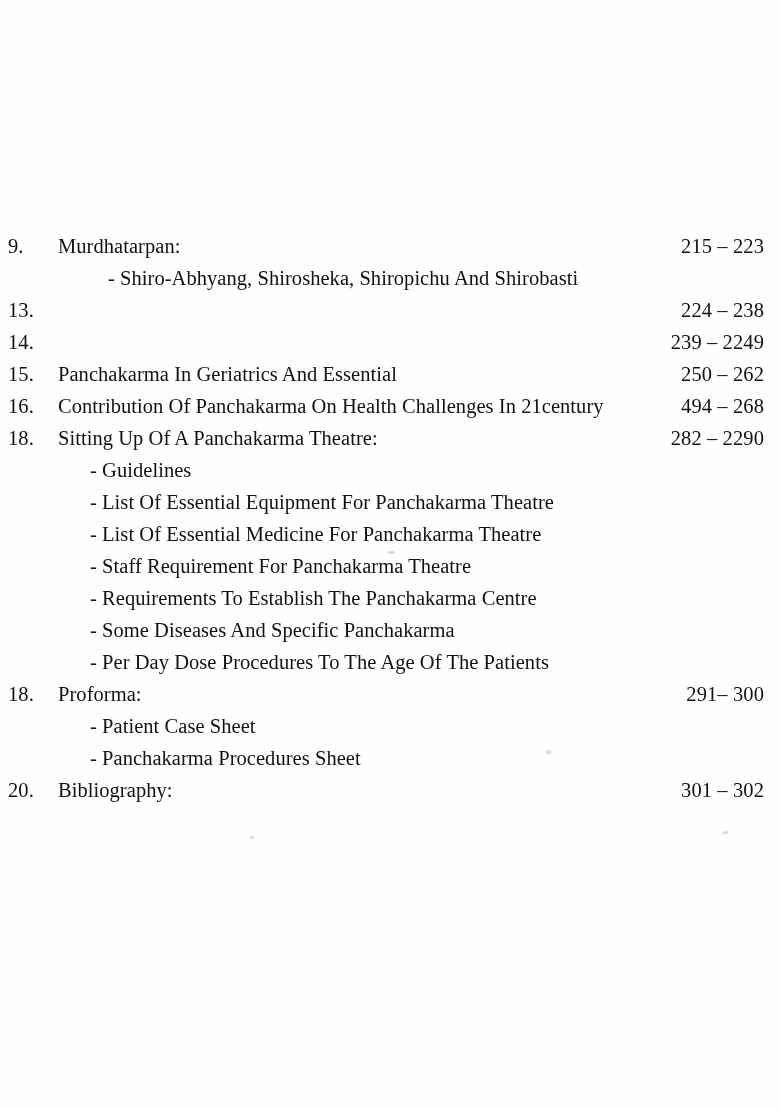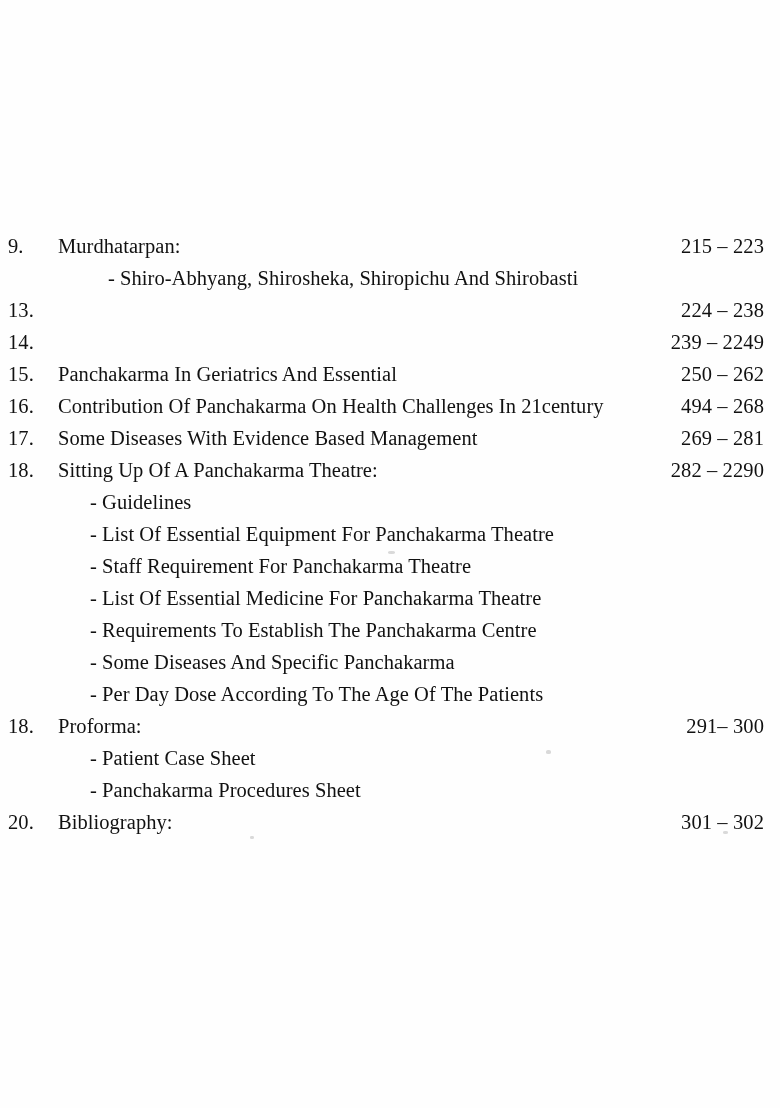--- a/index.html
+++ b/index.html
@@ -125,49 +125,44 @@
         <span class="entry-num">15.</span>
         <span class="entry-title">Panchakarma In Geriatrics And Essential</span>
         <span class="entry-pages">250 – 262</span>
       </div>
       <div class="toc-entry">
         <span class="entry-num">16.</span>
         <span class="entry-title">Contribution Of Panchakarma On Health Challenges In 21century</span>
         <span class="entry-pages">494 – 268</span>
       </div>
       <div class="toc-entry">
-        <span class="entry-num">17.</span>
-        <span class="entry-title">Some Diseases With Evidence Based  Management</span>
-        <span class="entry-pages">269 – 281</span>
-      </div>
-      <div class="toc-entry">
         <span class="entry-num">18.</span>
         <span class="entry-title">Sitting Up Of A Panchakarma Theatre:</span>
         <span class="entry-pages">282 – 2290</span>
       </div>
       <div class="toc-sub sub-indent-b">
         <span class="sub-text">- Guidelines</span>
       </div>
       <div class="toc-sub sub-indent-b">
         <span class="sub-text">- List Of Essential Equipment For Panchakarma Theatre</span>
       </div>
       <div class="toc-sub sub-indent-b">
-        <span class="sub-text">- Staff Requirement For Panchakarma Theatre</span>
+        <span class="sub-text">- List Of Essential Medicine For Panchakarma Theatre</span>
       </div>
       <div class="toc-sub sub-indent-b">
-        <span class="sub-text">- List Of Essential Medicine For Panchakarma Theatre</span>
+        <span class="sub-text">- Staff Requirement For Panchakarma Theatre</span>
       </div>
       <div class="toc-sub sub-indent-b">
         <span class="sub-text">- Requirements To Establish The Panchakarma Centre</span>
       </div>
       <div class="toc-sub sub-indent-b">
         <span class="sub-text">- Some Diseases And Specific Panchakarma</span>
       </div>
       <div class="toc-sub sub-indent-b">
-        <span class="sub-text">- Per Day Dose According To The Age Of The Patients</span>
+        <span class="sub-text">- Per Day Dose Procedures To The Age Of The Patients</span>
       </div>
       <div class="toc-entry">
         <span class="entry-num">18.</span>
         <span class="entry-title">Proforma:</span>
         <span class="entry-pages">291– 300</span>
       </div>
       <div class="toc-sub sub-indent-b">
         <span class="sub-text">- Patient Case Sheet</span>
       </div>
       <div class="toc-sub sub-indent-b">

